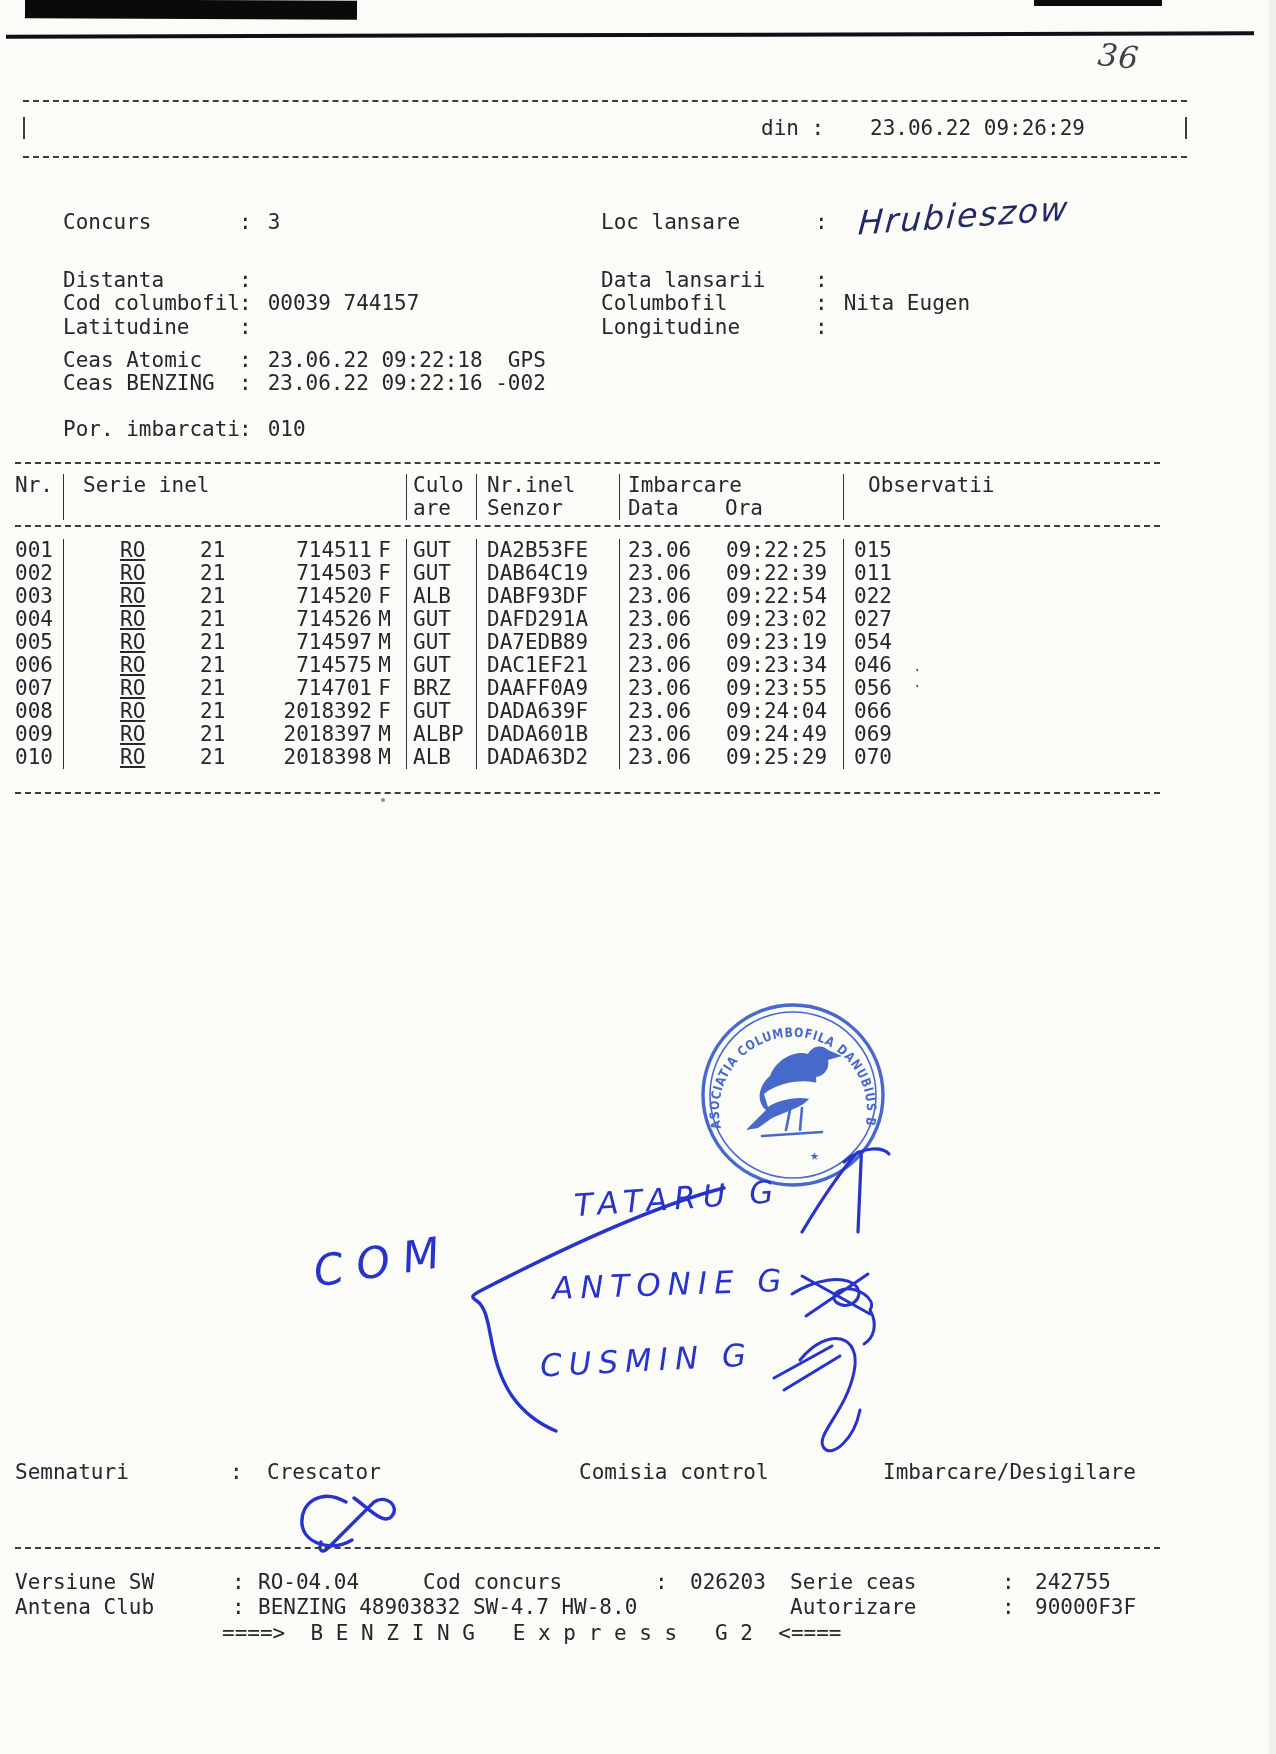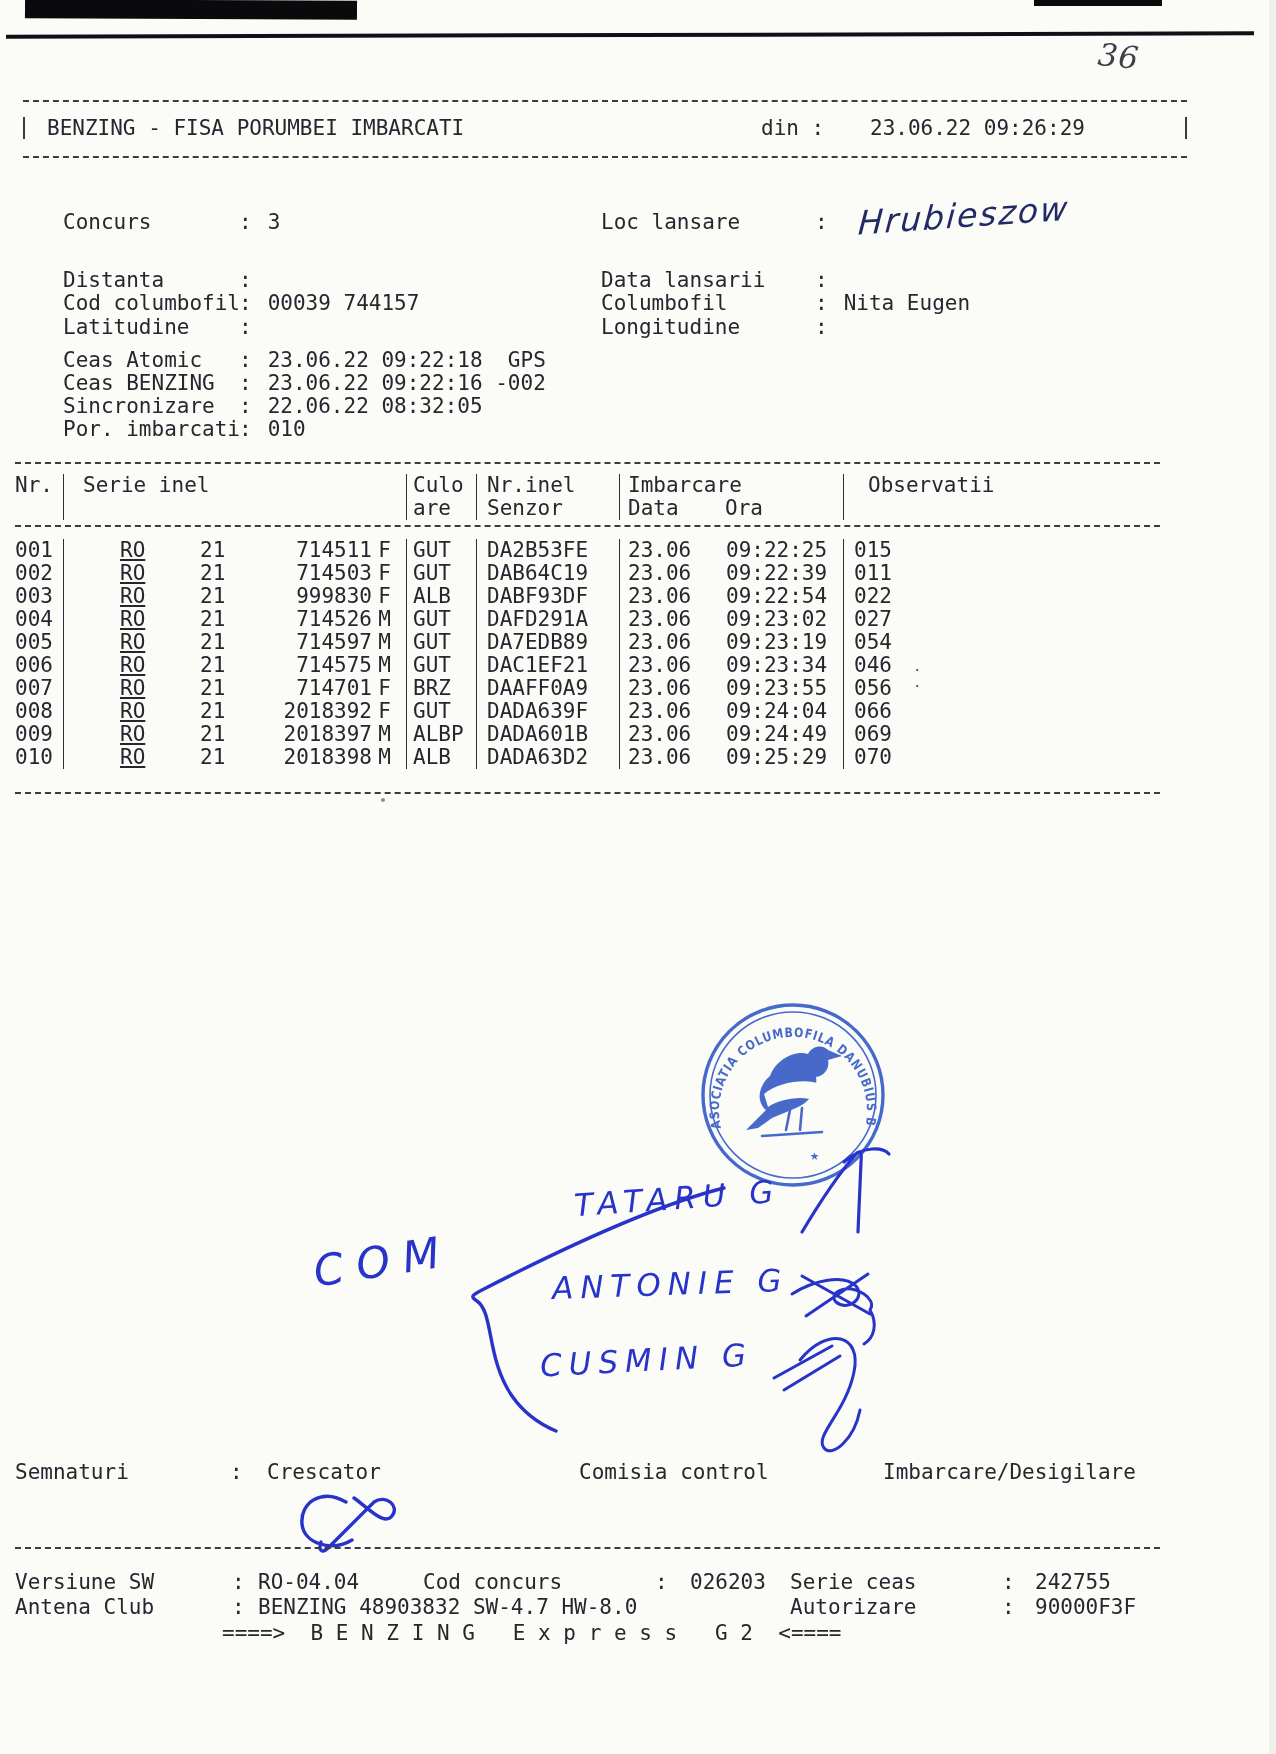--- a/index.html
+++ b/index.html
@@ -69,32 +69,30 @@
   <div class="scan-band2"></div>
   <div class="scan-line"></div>
   <div class="edge-shade"></div>
   <div class="speck1"></div>
 
   <div class="pagenum">36</div>
 
   <div class="tbox">
     <span class="vbar" style="left:0"></span>
     <span class="vbar" style="right:0"></span>
-    <span class="title">BENZING - FISA PORUMBEI IMBARCATI</span>
     <span class="din-l">din :</span>
     <span class="din-v">23.06.22 09:26:29</span>
   </div>
 
   <div class="fline" style="left:15px;top:210px"><span class="flbl">Concurs</span><span>:</span><span class="fval">3</span></div>
   <div class="fline" style="left:15px;top:268px"><span class="flbl">Distanta</span><span>:</span><span class="fval"></span></div>
   <div class="fline" style="left:15px;top:291px"><span class="flbl">Cod columbofil</span><span>:</span><span class="fval">00039 744157</span></div>
   <div class="fline" style="left:15px;top:315px"><span class="flbl">Latitudine</span><span>:</span><span class="fval"></span></div>
   <div class="fline" style="left:15px;top:348px"><span class="flbl">Ceas Atomic</span><span>:</span><span class="fval">23.06.22 09:22:18  GPS</span></div>
   <div class="fline" style="left:15px;top:371px"><span class="flbl">Ceas BENZING</span><span>:</span><span class="fval">23.06.22 09:22:16 -002</span></div>
-  <div class="fline" style="left:15px;top:394px"><span class="flbl">Sincronizare</span><span>:</span><span class="fval">22.06.22 08:32:05</span></div>
   <div class="fline" style="left:15px;top:417px"><span class="flbl">Por. imbarcati</span><span>:</span><span class="fval">010</span></div>
 
   <div class="fline" style="left:601px;top:210px"><span class="flbl-r">Loc lansare</span><span>:</span><span class="fval"></span></div>
   <div class="fline" style="left:601px;top:268px"><span class="flbl-r">Data lansarii</span><span>:</span><span class="fval"></span></div>
   <div class="fline" style="left:601px;top:291px"><span class="flbl-r">Columbofil</span><span>:</span><span class="fval">Nita Eugen</span></div>
   <div class="fline" style="left:601px;top:315px"><span class="flbl-r">Longitudine</span><span>:</span><span class="fval"></span></div>
 
   <div class="hw-loc">Hrubieszow</div>
 
   <div class="table">
@@ -130,21 +128,21 @@
     <div class="trow" style="top:100px">
       <span class="c nr">002</span>
       <span class="c serie"><span class="ro">RO</span><span class="yr">21</span><span class="num">714503</span><span class="sx">F</span></span>
       <span class="c culo">GUT</span>
       <span class="c senz">DAB64C19</span>
       <span class="c imb"><span class="dt">23.06</span><span class="tm">09:22:39</span></span>
       <span class="c obs">011</span>
     </div>
     <div class="trow" style="top:123px">
       <span class="c nr">003</span>
-      <span class="c serie"><span class="ro">RO</span><span class="yr">21</span><span class="num">999830</span><span class="sx">F</span></span>
+      <span class="c serie"><span class="ro">RO</span><span class="yr">21</span><span class="num">714520</span><span class="sx">F</span></span>
       <span class="c culo">ALB</span>
       <span class="c senz">DABF93DF</span>
       <span class="c imb"><span class="dt">23.06</span><span class="tm">09:22:54</span></span>
       <span class="c obs">022</span>
     </div>
     <div class="trow" style="top:146px">
       <span class="c nr">004</span>
       <span class="c serie"><span class="ro">RO</span><span class="yr">21</span><span class="num">714526</span><span class="sx">M</span></span>
       <span class="c culo">GUT</span>
       <span class="c senz">DAFD291A</span>

